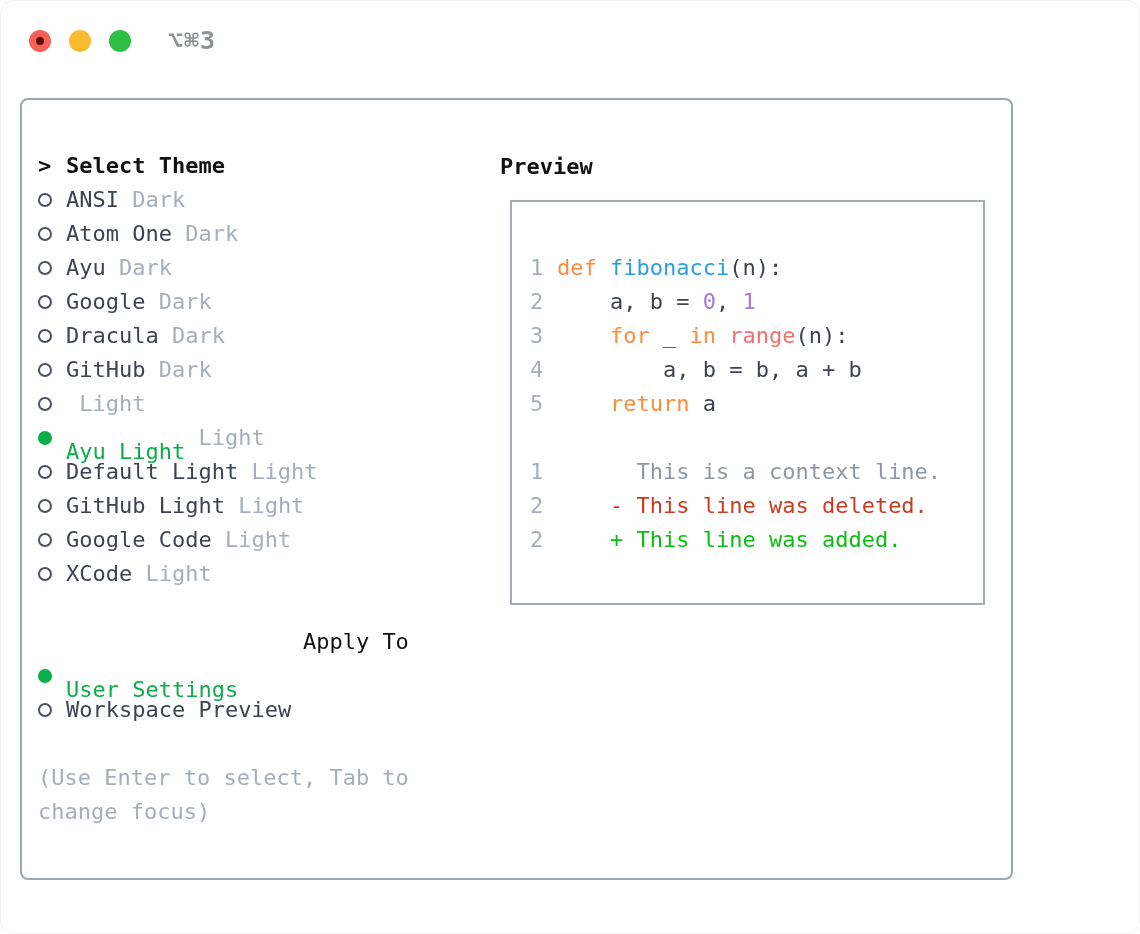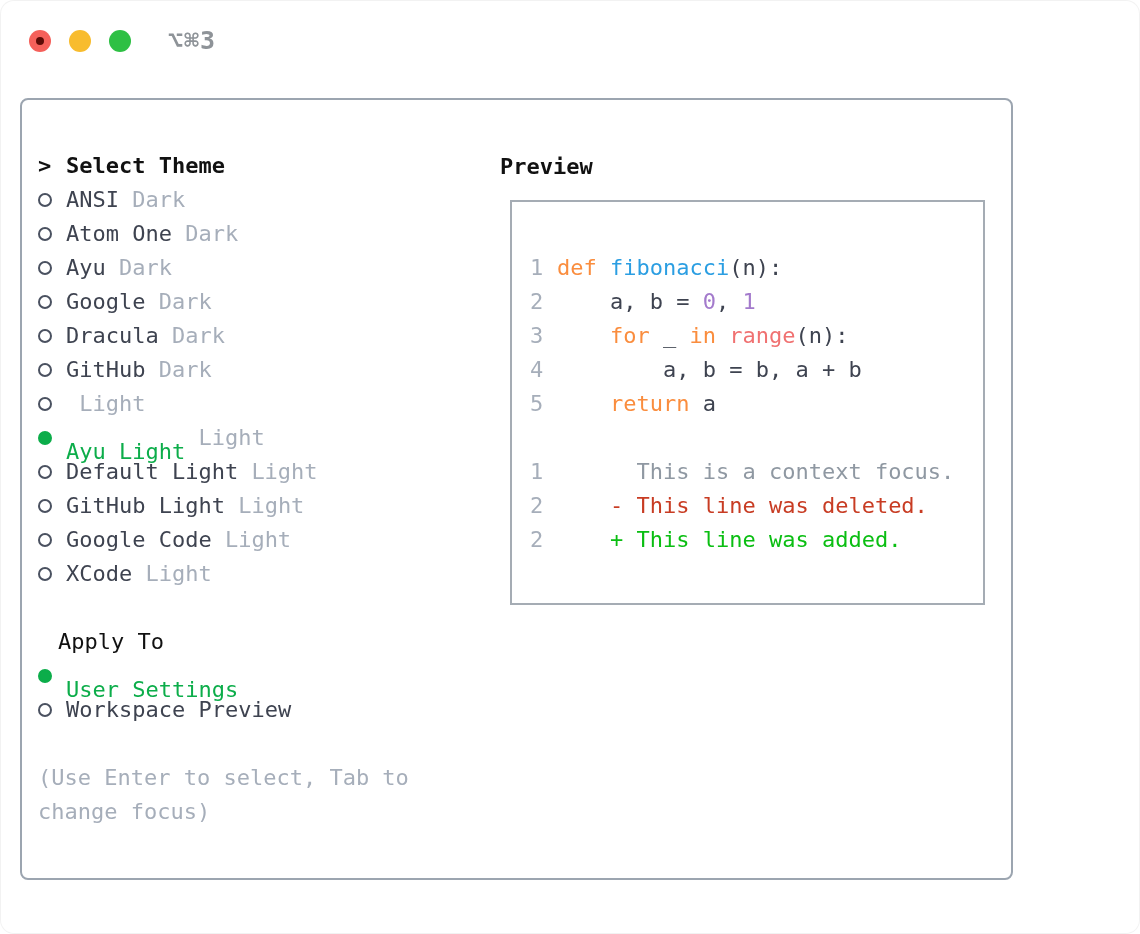--- a/index.html
+++ b/index.html
@@ -30,21 +30,21 @@
   .hmarker { font-weight:bold; color:#111; width:28px; flex:none; }
   .htext   { font-weight:bold; color:#111; }
   .bullet  { width:14px; height:14px; border:2px solid #4A5160; border-radius:50%;
              margin-right:14px; flex:none; }
   .tname    { color:#3E4350; }
   .tvariant { color:var(--muted-gray,#A6AEBA); margin-left:0.6em; }
   .theme-item.selected .bullet,
   .apply-item.selected .bullet { background:var(--accent-green,#0CAD4A); border-color:var(--accent-green,#0CAD4A); }
   .theme-item.selected .tname,
   .apply-item.selected .tname  { color:var(--accent-green,#0CAD4A);margin-top:28px; }
-  .apply-header { margin-left:20px; color:#111; }
+  .apply-header { margin-left:20px; color:#111;justify-content:flex-end; }
   .help .row { color:var(--muted-gray,#A6AEBA); }
 
   
   .preview-header { position:absolute; left:478px; top:49px;justify-content:flex-end; }
   .preview-box { position:absolute; left:488px; top:100px; width:475px; height:405px;
                  border:2px solid #A5ACB4; background:#fff; }
   .code { padding:49px 10px 0 18px; line-height:34px; font-size:22px; }
   .cl { height:34px; display:flex; align-items:center; white-space:pre; }
   .ln { color:var(--muted-gray,#A6AEBA); width:27px; flex:none; }
   .tk-kw   { color:var(--keyword-orange,#FA8D3E); }
@@ -117,20 +117,20 @@
     </div>
 
     <div class="preview-box">
       <div class="code" id="code-lines">
           <div class="cl"><span class="ln">1</span><span class="tk-kw">def</span><span class="tk-fg"> </span><span class="tk-fn">fibonacci</span><span class="tk-fg">(n):</span></div>
           <div class="cl"><span class="ln">2</span><span class="tk-fg">    a, b = </span><span class="tk-num">0</span><span class="tk-fg">, </span><span class="tk-num">1</span></div>
           <div class="cl"><span class="ln">3</span><span class="tk-fg">    </span><span class="tk-kw">for</span><span class="tk-fg"> _ </span><span class="tk-kw">in</span><span class="tk-fg"> </span><span class="tk-call">range</span><span class="tk-fg">(n):</span></div>
           <div class="cl"><span class="ln">4</span><span class="tk-fg">        a, b = b, a + b</span></div>
           <div class="cl"><span class="ln">5</span><span class="tk-fg">    </span><span class="tk-kw">return</span><span class="tk-fg"> a</span></div>
           <div class="cl"><span class="ln"></span></div>
-          <div class="cl"><span class="ln">1</span><span class="tk-ctx">      This is a context focus.</span></div>
+          <div class="cl"><span class="ln">1</span><span class="tk-ctx">      This is a context line.</span></div>
           <div class="cl"><span class="ln">2</span><span class="tk-del">    - This line was deleted.</span></div>
           <div class="cl"><span class="ln">2</span><span class="tk-add">    + This line was added.</span></div>
         </div>
     </div>
 
   </div>
 </div>
 
 </body></html>

